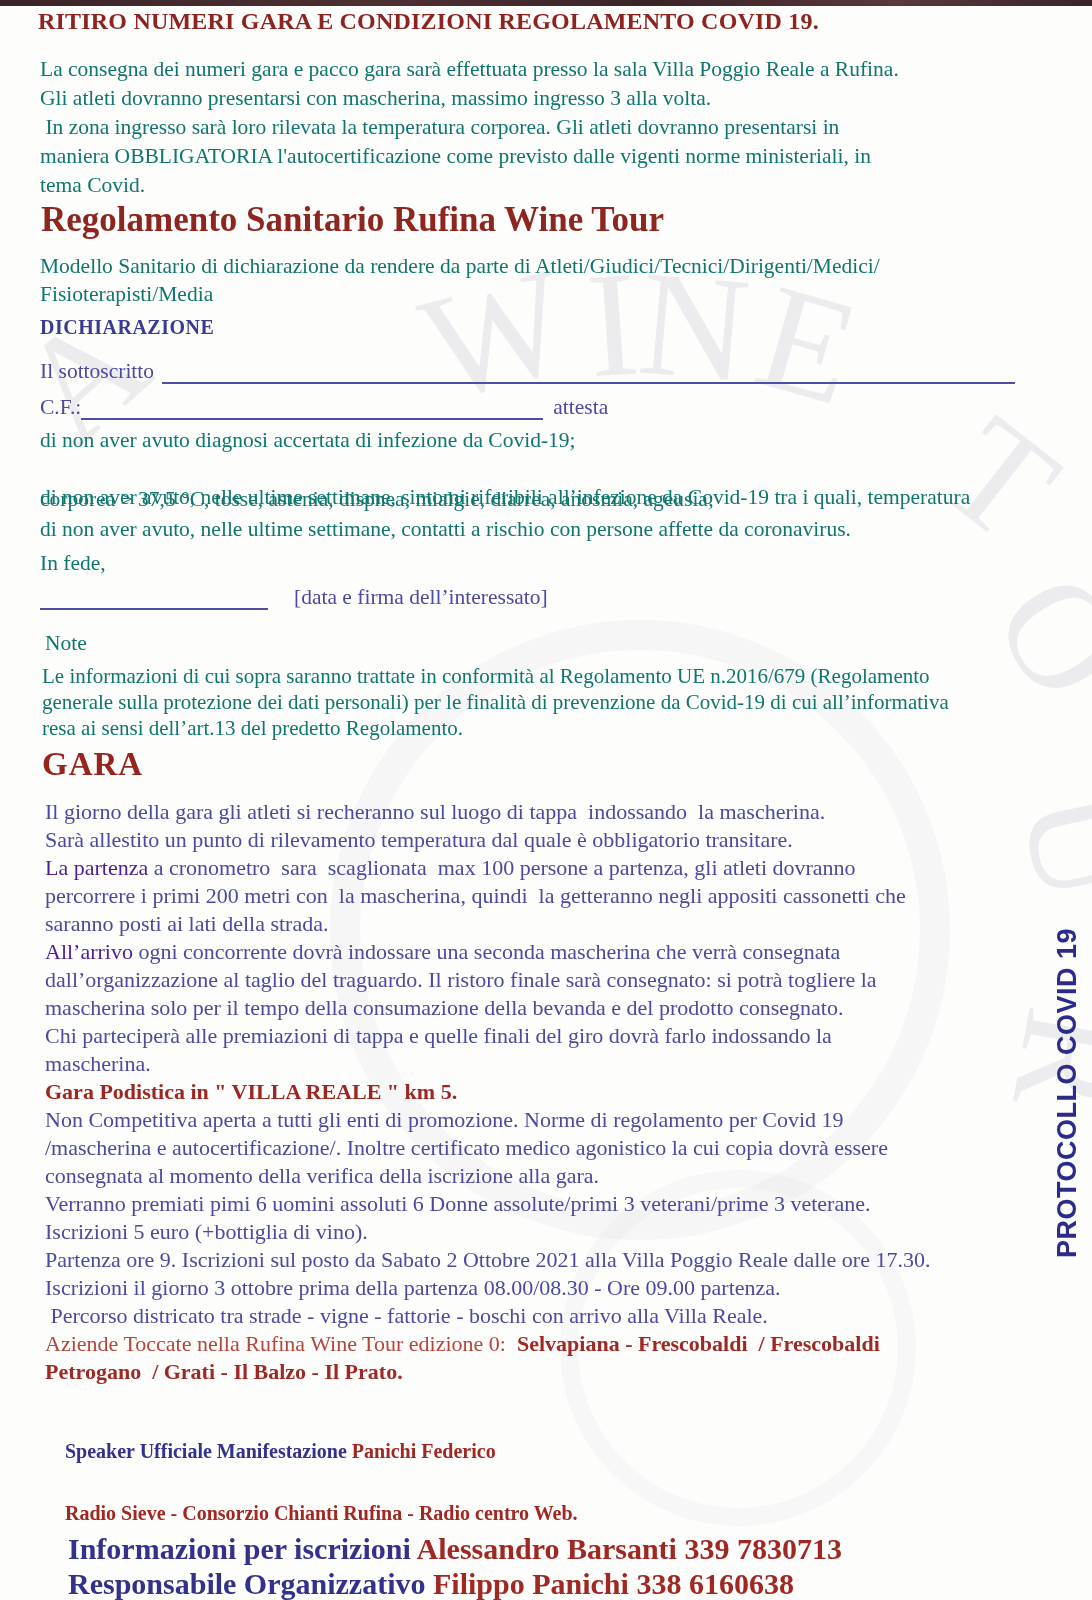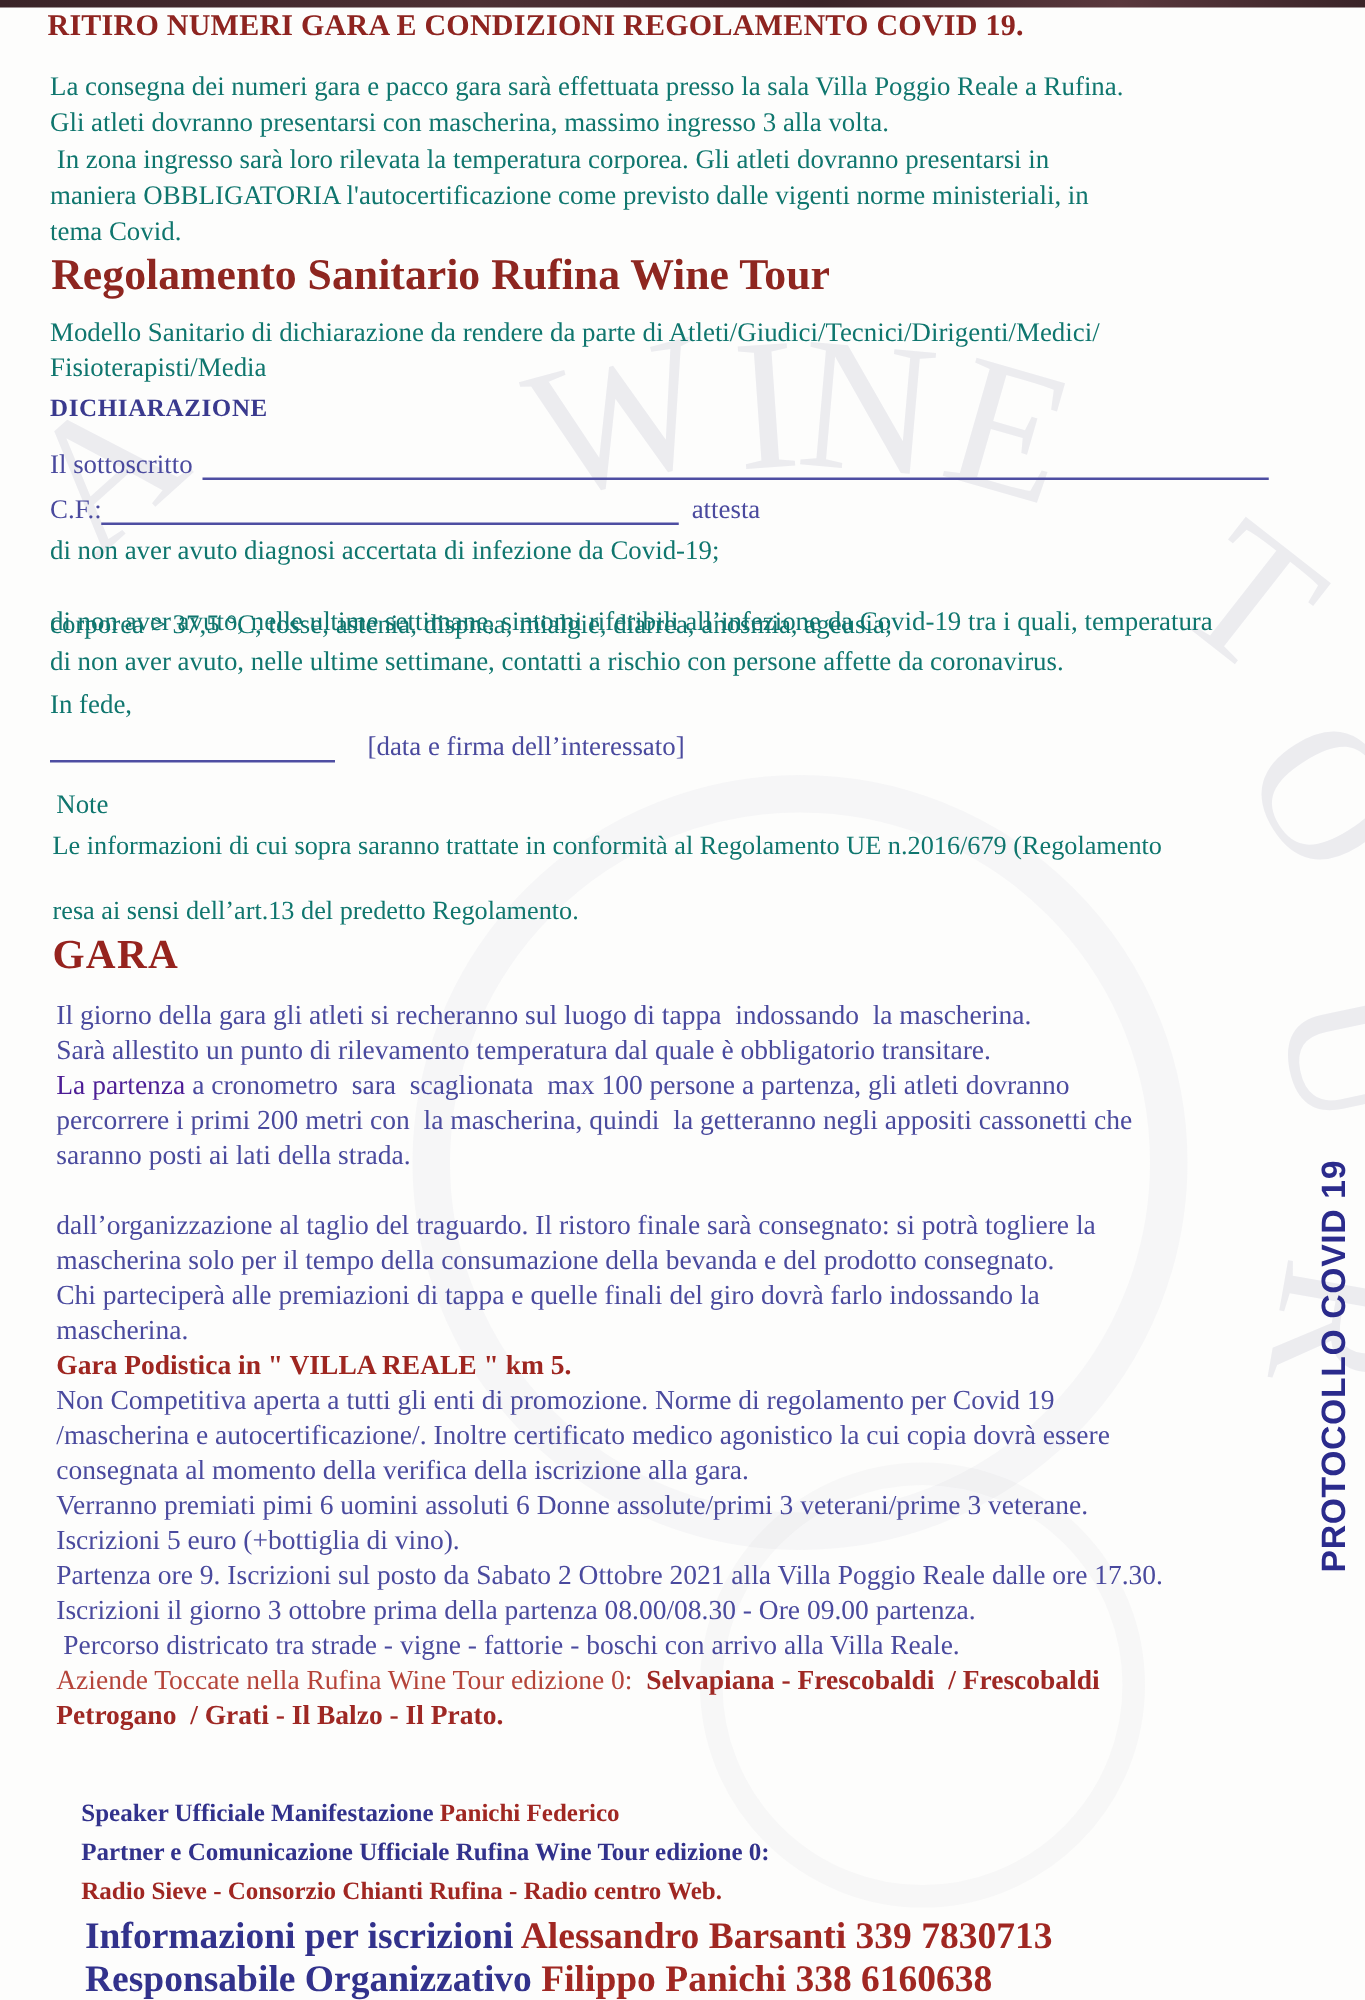--- a/index.html
+++ b/index.html
@@ -177,51 +177,50 @@
   <div class="abs line" style="left:40px;top:550px">In fede,</div>
 
   <div class="abs formrow" style="left:40px;top:584px">
     <span class="uline" style="width:228px"></span>
     <span style="margin-left:26px">[data e firma dell’interessato]</span>
   </div>
 
   <div class="abs line" style="left:45px;top:630px">Note</div>
 
   <div class="abs line" style="left:42px;top:663px;font-size:21px">Le informazioni di cui sopra saranno trattate in conformità al Regolamento UE n.2016/679 (Regolamento</div>
+  <div class="abs line" style="left:42px;top:689px;font-size:21px">generale sulla protezione dei dati personali) per le finalità di prevenzione da Covid-19 di cui all’informativa</div>
   <div class="abs line" style="left:42px;top:715px;font-size:21px">resa ai sensi dell’art.13 del predetto Regolamento.</div>
 
   <h2 class="abs t-gara" style="left:42px;top:746px">GARA</h2>
 
   <div class="abs gline" style="left:45px;top:798px"><span class="seg-red"></span><span class="seg-blue">Il giorno della gara gli atleti si recheranno sul luogo di tappa  indossando  la mascherina.</span></div>
   <div class="abs gline" style="left:45px;top:826px"><span class="seg-red"></span><span class="seg-blue">Sarà allestito un punto di rilevamento temperatura dal quale è obbligatorio transitare.</span></div>
   <div class="abs gline" style="left:45px;top:854px"><span class="seg-red">La partenza</span><span class="seg-blue"> a cronometro  sara  scaglionata  max 100 persone a partenza, gli atleti dovranno</span></div>
   <div class="abs gline" style="left:45px;top:882px"><span class="seg-red"></span><span class="seg-blue">percorrere i primi 200 metri con  la mascherina, quindi  la getteranno negli appositi cassonetti che</span></div>
   <div class="abs gline" style="left:45px;top:910px"><span class="seg-red"></span><span class="seg-blue">saranno posti ai lati della strada.</span></div>
+  <div class="abs gline" style="left:45px;top:938px"><span class="seg-red">All’arrivo</span><span class="seg-blue"> ogni concorrente dovrà indossare una seconda mascherina che verrà consegnata</span></div>
   <div class="abs gline" style="left:45px;top:966px"><span class="seg-red"></span><span class="seg-blue">dall’organizzazione al taglio del traguardo. Il ristoro finale sarà consegnato: si potrà togliere la</span></div>
   <div class="abs gline" style="left:45px;top:994px"><span class="seg-red"></span><span class="seg-blue">mascherina solo per il tempo della consumazione della bevanda e del prodotto consegnato.</span></div>
   <div class="abs gline" style="left:45px;top:1022px"><span class="seg-red"></span><span class="seg-blue">Chi parteciperà alle premiazioni di tappa e quelle finali del giro dovrà farlo indossando la</span></div>
   <div class="abs gline" style="left:45px;top:1050px"><span class="seg-red"></span><span class="seg-blue">mascherina.</span></div>
   <div class="abs gline" style="left:45px;top:1078px"><span class="seg-red strong">Gara Podistica in " VILLA REALE " km 5.</span><span class="seg-blue"></span></div>
   <div class="abs gline" style="left:45px;top:1106px"><span class="seg-red"></span><span class="seg-blue">Non Competitiva aperta a tutti gli enti di promozione. Norme di regolamento per Covid 19</span></div>
   <div class="abs gline" style="left:45px;top:1134px"><span class="seg-red"></span><span class="seg-blue">/mascherina e autocertificazione/. Inoltre certificato medico agonistico la cui copia dovrà essere</span></div>
   <div class="abs gline" style="left:45px;top:1162px"><span class="seg-red"></span><span class="seg-blue">consegnata al momento della verifica della iscrizione alla gara.</span></div>
   <div class="abs gline" style="left:45px;top:1190px"><span class="seg-red"></span><span class="seg-blue">Verranno premiati pimi 6 uomini assoluti 6 Donne assolute/primi 3 veterani/prime 3 veterane.</span></div>
   <div class="abs gline" style="left:45px;top:1218px"><span class="seg-red"></span><span class="seg-blue">Iscrizioni 5 euro (+bottiglia di vino).</span></div>
   <div class="abs gline" style="left:45px;top:1246px"><span class="seg-red"></span><span class="seg-blue">Partenza ore 9. Iscrizioni sul posto da Sabato 2 Ottobre 2021 alla Villa Poggio Reale dalle ore 17.30.</span></div>
   <div class="abs gline" style="left:45px;top:1274px"><span class="seg-red"></span><span class="seg-blue">Iscrizioni il giorno 3 ottobre prima della partenza 08.00/08.30 - Ore 09.00 partenza.</span></div>
   <div class="abs gline" style="left:45px;top:1302px"><span class="seg-red"></span><span class="seg-blue"> Percorso districato tra strade - vigne - fattorie - boschi con arrivo alla Villa Reale.</span></div>
   <div class="abs gline" style="left:45px;top:1330px"><span class="seg-red light">Aziende Toccate nella Rufina Wine Tour edizione 0:  </span><span class="seg-red boldred">Selvapiana - Frescobaldi  / Frescobaldi</span></div>
   <div class="abs gline" style="left:45px;top:1358px"><span class="seg-red boldred">Petrogano  / Grati - Il Balzo - Il Prato.</span><span class="seg-blue"></span></div>
 
   <div class="abs speaker-line" style="left:45px;top:1408px">
     <span class="speaker-blue">Speaker Ufficiale Manifestazione </span><span class="speaker-red">Panichi Federico</span>
   </div>
-  <div class="abs speaker-line" style="left:45px;top:1439px">
-    <span class="speaker-blue">Partner e Comunicazione Ufficiale Rufina Wine Tour edizione 0:</span>
-  </div>
   <div class="abs speaker-line" style="left:45px;top:1470px">
     <span class="speaker-red">Radio Sieve - Consorzio Chianti Rufina - Radio centro Web.</span>
   </div>
 
   <div class="abs footer-line" style="left:38px;top:1498px">
     <span class="footer-blue">Informazioni per iscrizioni </span><span class="footer-red">Alessandro Barsanti 339 7830713</span>
   </div>
   <div class="abs footer-line" style="left:38px;top:1533px">
     <span class="footer-blue">Responsabile Organizzativo </span><span class="footer-red">Filippo Panichi 338 6160638</span>
   </div>

